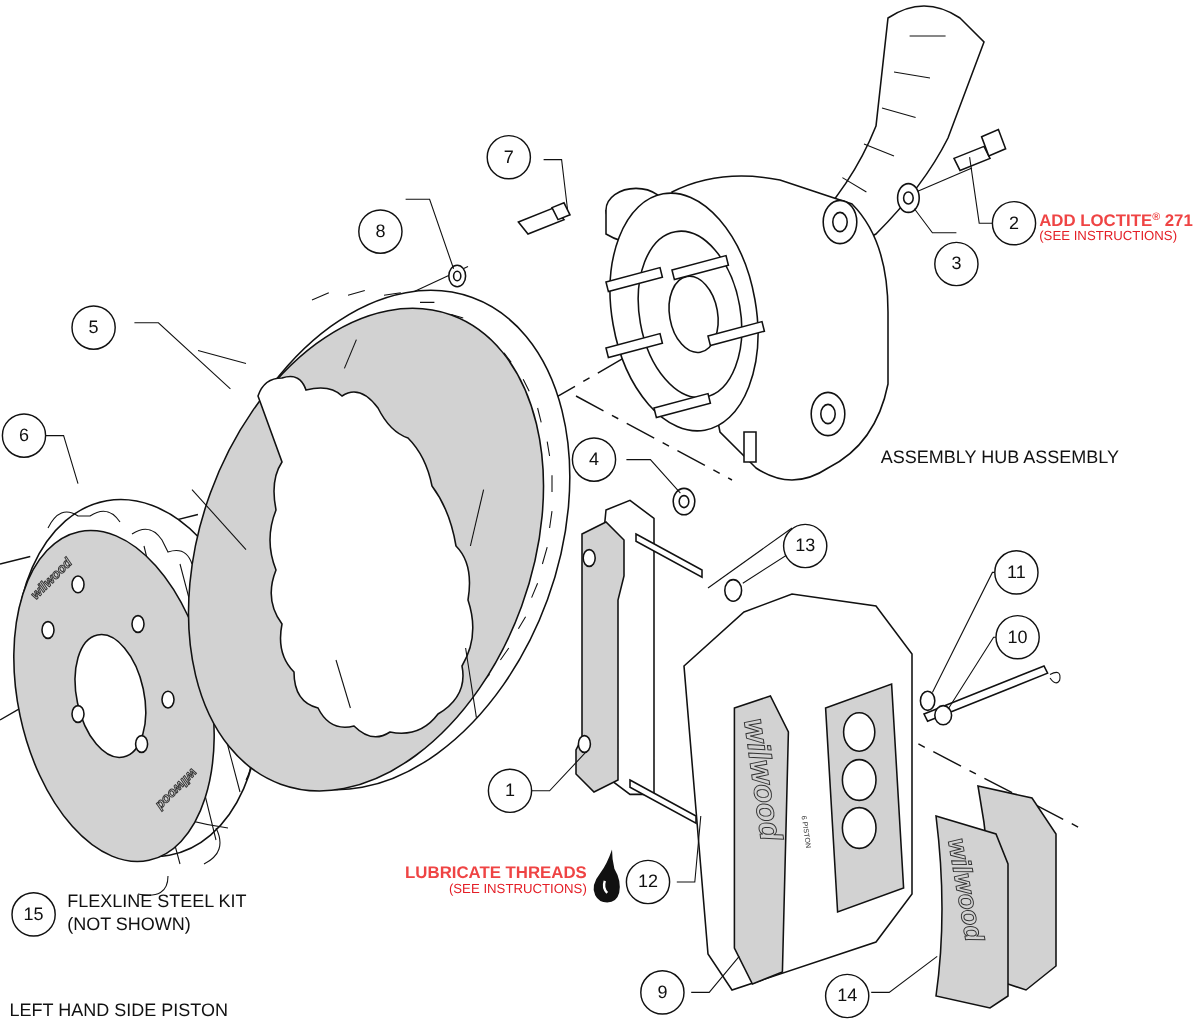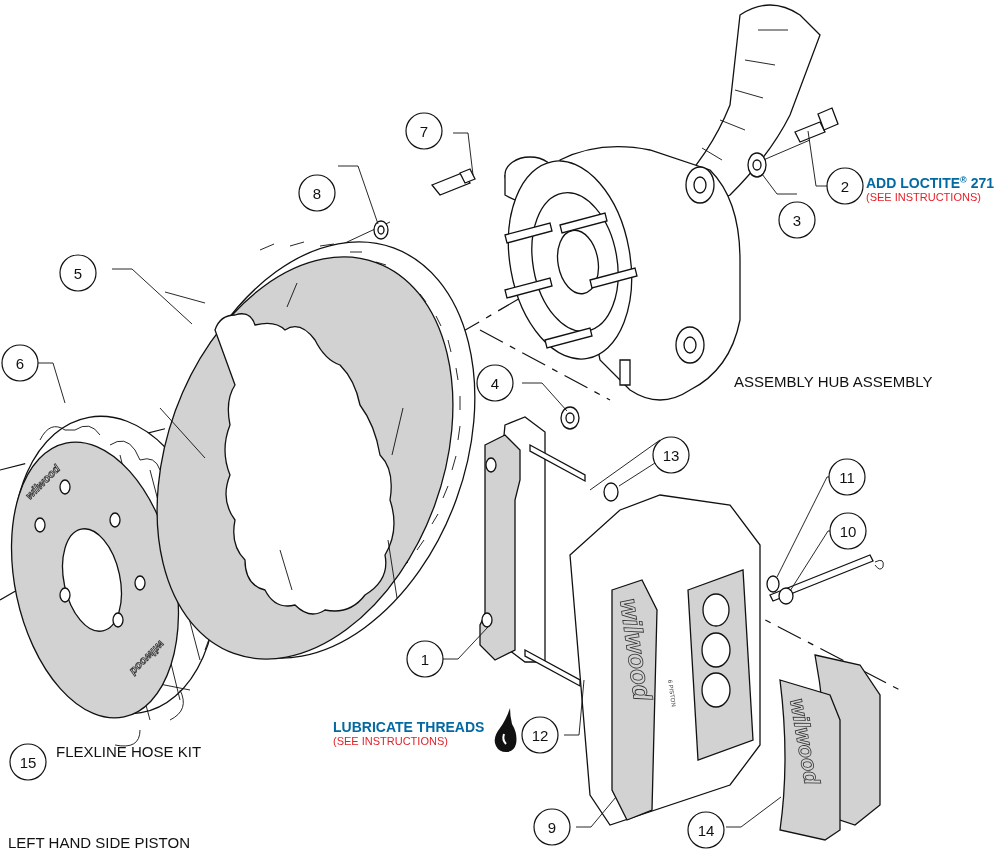--- a/index.html
+++ b/index.html
@@ -6,21 +6,21 @@
     body { width: 1000px; height: 854px; position: relative; overflow: hidden;
       font-family: "Liberation Sans", sans-serif; color: #111; }
     svg#diagram { position: absolute; left: 0; top: 0; }
     .thin { stroke: #111; stroke-width: 0.9; fill: none; }
     .dash { stroke: #111; stroke-width: 1.2; fill: none; stroke-dasharray: 26 8 6 8; }
     .grey { fill: #d2d2d2; stroke: #111; stroke-width: 1.3; }
     .white { fill: #ffffff; stroke: #111; stroke-width: 1.3; }
     .callout-circle { fill: #fff; stroke: #111; stroke-width: 1.2; }
     .callout-num { font-family: "Liberation Sans", sans-serif; font-size: 15px; fill: #111; text-anchor: middle; dominant-baseline: central; }
     .note { position: absolute; font-family: "Liberation Sans", sans-serif; line-height: 1.1; }
-    .note-red-title { color: #0369a1; font-weight: bold; font-size: 14px; white-space: nowrap; }
+    .note-red-title { color: #ef4444; font-weight: bold; font-size: 14px; white-space: nowrap; }
     .note-red-sub { color: #e41e26; font-size: 11px; white-space: nowrap; }
     .note-black { color: #111; font-size: 15px; line-height: 19px; white-space: nowrap; }
     sup { font-size: 9px; vertical-align: 5px; }
     .logo-text { font-family: "Liberation Sans", sans-serif; font-weight: bold; font-style: italic; fill: #d2d2d2; stroke: #333; stroke-width: 0.8; }
   </style>
 </head>
 <body>
 
 <svg id="diagram" width="1000" height="854" viewBox="0 0 1000 854">
 
@@ -225,24 +225,25 @@
 
   <path d="M510 708 q-4 12 -10 20 q-8 10 -4 18 q3 6 10 6 q8 0 10 -8 q2 -10 -4 -20 q-2 -8 -2 -16 z" fill="#111"></path>
   <path d="M504 734 q-2 6 2 10" stroke="#fff" stroke-width="2" fill="none"></path>
 </svg>
 
 <div class="note" style="left:866px; top:176px;">
   <div class="note-red-title"><span>ADD LOCTITE</span><sup>®</sup> <span>271</span></div>
   <div class="note-red-sub">(SEE INSTRUCTIONS)</div>
 </div>
 
-<div class="note" style="left:333px; top:720px; width:156px;">
+<div class="note" style="left:333px; top:720px; text-align:right; width:156px;">
   <div class="note-red-title">LUBRICATE THREADS</div>
   <div class="note-red-sub">(SEE INSTRUCTIONS)</div>
 </div>
 
 <div class="note note-black" style="left:734px; top:372px;">ASSEMBLY HUB ASSEMBLY</div>
 
 <div class="note note-black" style="left:56px; top:742px;">
-  <div>FLEXLINE HOSE KIT</div>
+  <div>FLEXLINE STEEL KIT</div>
+  <div>(NOT SHOWN)</div>
 </div>
 
 <div class="note note-black" style="left:8px; top:833px;">LEFT HAND SIDE PISTON</div>
 
 </body></html>

